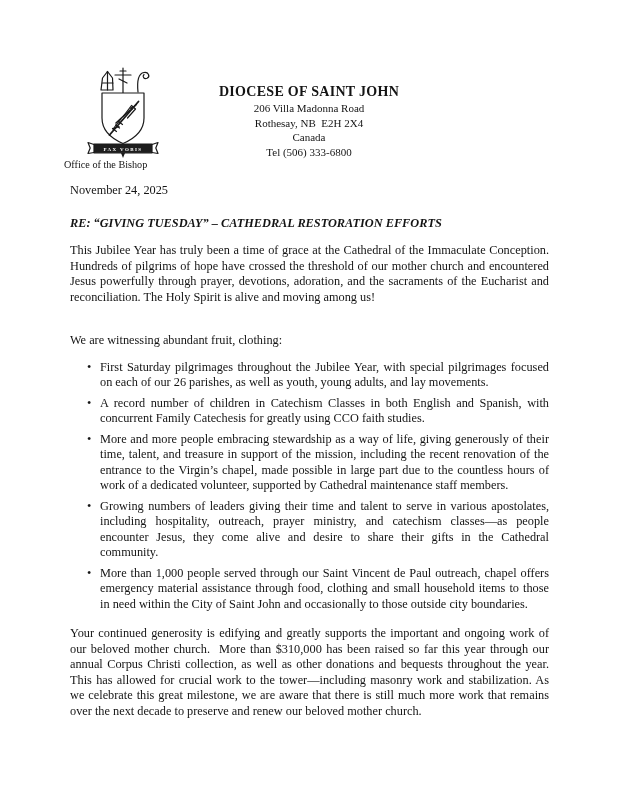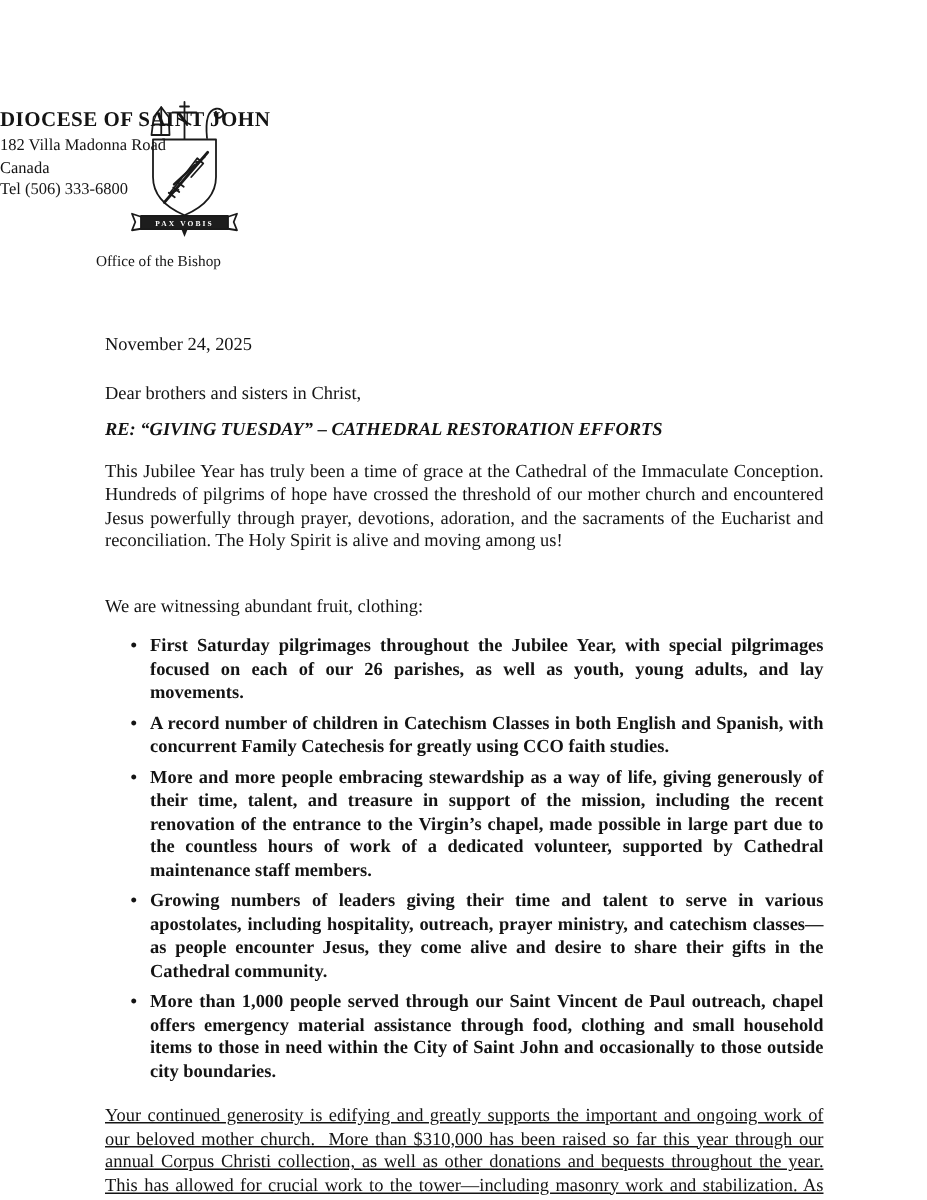--- a/index.html
+++ b/index.html
@@ -7,36 +7,36 @@
   body {
     width:618px; height:800px;
     font-family:"Liberation Serif", serif;
     color:#141414;
   }
   .page { position:relative; width:618px; height:800px; background:#ffffff; overflow:hidden; }
 
   
   .crest { position:absolute; left:86px; top:66px; width:74px; height:92px; }
   .crest svg { width:100%; height:100%; display:block; }
-  .lh-text { position:absolute; left:0; top:73px; width:618px; }
+  .lh-text { position:absolute; left:0; top:84px; width:618px; text-align:center; }
   .org-name { font-weight:bold; font-size:14px; letter-spacing:0.3px; margin-bottom:1px; }
   .addr { font-size:11px; line-height:14.5px; white-space:pre-wrap; }
-  .office { position:absolute; left:64px; top:169px; font-size:10.2px; }
+  .office { position:absolute; left:64px; top:159px; font-size:10.2px; }
 
   
   .content { position:absolute; left:70px; top:183px; width:479px; font-size:12.3px; line-height:15.5px; }
-  .date { margin-bottom:17px;margin-top:39px; }
+  .date { margin-bottom:17px; }
   .salutation { margin-bottom:9px; }
   .subject { font-weight:bold; margin-bottom:12px;font-style:italic; }
   .para { text-align:justify; margin-bottom:28px; }
   .intro { margin-bottom:11px; }
-  ul.bullets { list-style:none; padding-left:30px; margin-top:2px; margin-bottom:14px;font-weight:bold; }
+  ul.bullets { list-style:none; padding-left:30px; margin-top:2px; margin-bottom:14px; }
   ul.bullets li { position:relative; text-align:justify; margin-bottom:5px; }
   ul.bullets li::before { content:"\2022"; position:absolute; left:-13px; top:0; }
-  .closing { text-align:justify;text-decoration:underline; }
+  .closing { text-align:justify; }
 </style>
 </head>
 <body>
 
 <div class="page">
 
   <div class="crest">
     <svg viewBox="0 0 74 92" xmlns="http://www.w3.org/2000/svg">
       <g stroke="#1a1a1a" fill="none" stroke-width="1.2" stroke-linecap="round" stroke-linejoin="round">
 
@@ -69,30 +69,30 @@
         <rect x="8" y="78" width="58" height="8.8" fill="#1d1d1d" stroke="#1a1a1a"></rect>
 
         <path d="M35,87 L37,92 L39,87" fill="#1a1a1a" stroke="none"></path>
       </g>
       <text x="37" y="84.7" text-anchor="middle" font-size="5" letter-spacing="1.4" fill="#ffffff" font-family="Liberation Serif, serif" font-weight="bold">PAX VOBIS</text>
     </svg>
   </div>
 
   <div class="lh-text">
     <div class="org-name">DIOCESE OF SAINT JOHN</div>
-    <div class="addr">182 Villa Madonna Road</div>
+    <div class="addr">206 Villa Madonna Road</div>
+    <div class="addr">Rothesay, NB&nbsp; E2H 2X4</div>
     <div class="addr">Canada</div>
     <div class="addr">Tel (506) 333-6800</div>
   </div>
 
   <div class="office">Office of the Bishop</div>
 
   <div class="content">
     <p class="date">November 24, 2025</p>
-    <p class="salutation">Dear brothers and sisters in Christ,</p>
     <p class="subject">RE: “GIVING TUESDAY” – CATHEDRAL RESTORATION EFFORTS</p>
     <p class="para">This Jubilee Year has truly been a time of grace at the Cathedral of the Immaculate Conception. Hundreds of pilgrims of hope have crossed the threshold of our mother church and encountered Jesus powerfully through prayer, devotions, adoration, and the sacraments of the Eucharist and reconciliation. The Holy Spirit is alive and moving among us!</p>
     <p class="para intro">We are witnessing abundant fruit, clothing:</p>
     <ul class="bullets">
         <li>First Saturday pilgrimages throughout the Jubilee Year, with special pilgrimages focused on each of our 26 parishes, as well as youth, young adults, and lay movements.</li>
         <li>A record number of children in Catechism Classes in both English and Spanish, with concurrent Family Catechesis for greatly using CCO faith studies.</li>
         <li>More and more people embracing stewardship as a way of life, giving generously of their time, talent, and treasure in support of the mission, including the recent renovation of the entrance to the Virgin’s chapel, made possible in large part due to the countless hours of work of a dedicated volunteer, supported by Cathedral maintenance staff members.</li>
         <li>Growing numbers of leaders giving their time and talent to serve in various apostolates, including hospitality, outreach, prayer ministry, and catechism classes—as people encounter Jesus, they come alive and desire to share their gifts in the Cathedral community.</li>
         <li>More than 1,000 people served through our Saint Vincent de Paul outreach, chapel offers emergency material assistance through food, clothing and small household items to those in need within the City of Saint John and occasionally to those outside city boundaries.</li>
       </ul>

